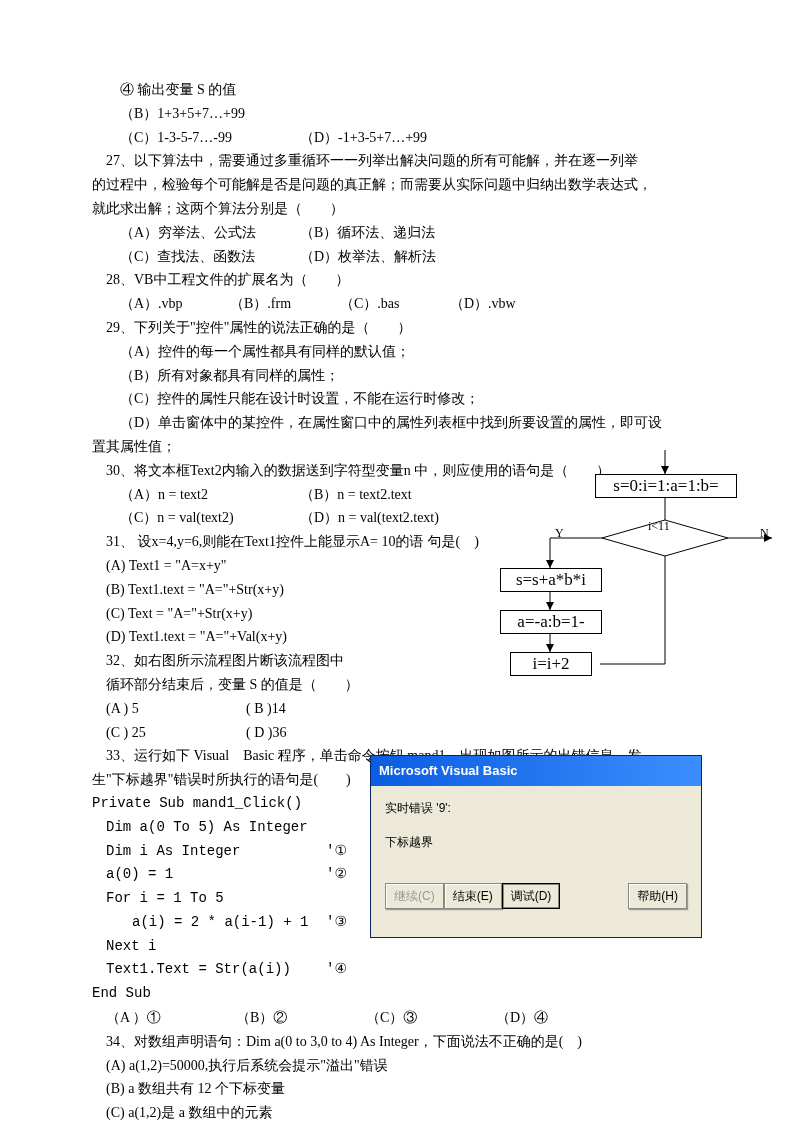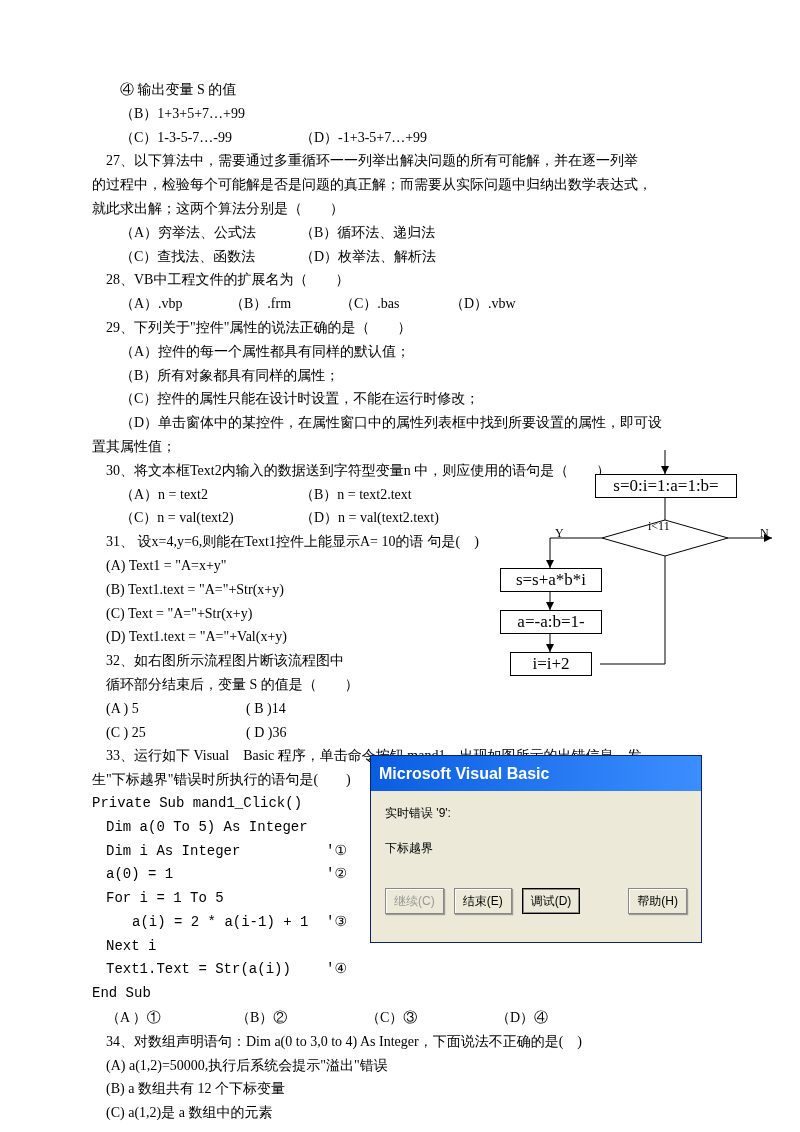--- a/index.html
+++ b/index.html
@@ -39,30 +39,29 @@
     width: 330px;
     border: 1px solid #0a246a;
     font-family: "Tahoma","SimSun",sans-serif;
     font-size: 12px;
   }
   .dialog-titlebar {
     background: linear-gradient(to right, #0a5de0, #3c8eff);
     color: #fff;
     font-weight: bold;
     padding: 4px 8px;
-    font-size: 16px;
+    font-size: 13px;
   }
   .dialog-body {
     background: #ece9d8;
     padding: 12px 14px 28px 14px;
   }
   .dialog-row { margin-bottom: 14px; }
   .dialog-buttons {
     display: flex;
-    gap: 10px;
   }
   .dialog-buttons .btn {
     border: 1px solid #888;
     background: #ece9d8;
     padding: 2px 8px;
     font-size: 12px;
     box-shadow: inset 1px 1px 0 #fff, 1px 1px 1px #999;
   }
   .btn.focus { border: 1px solid #000; box-shadow: 0 0 0 1px #888 inset; }
   .btn.disabled { color: #999; }

